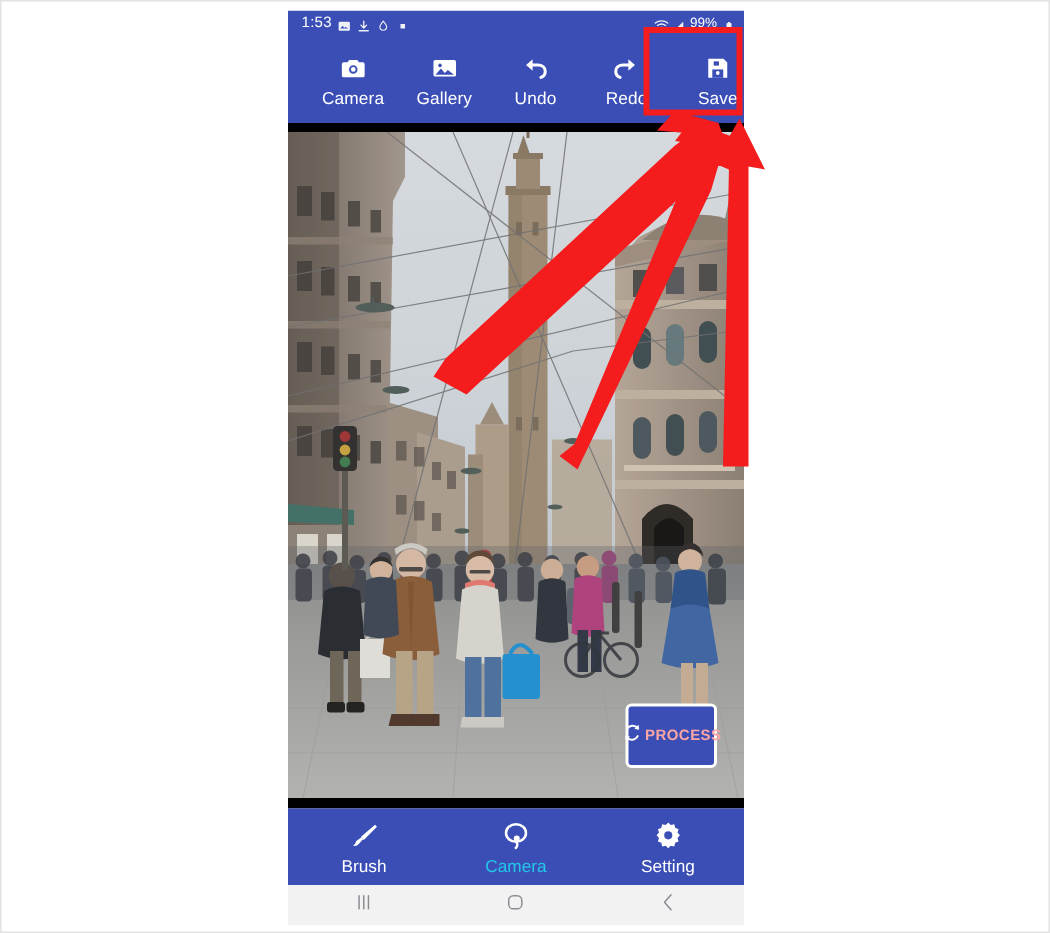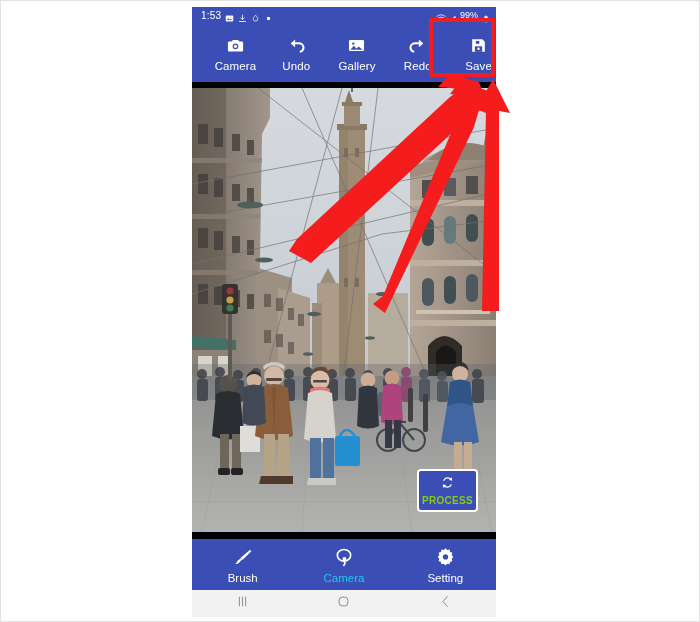--- a/index.html
+++ b/index.html
@@ -159,25 +159,25 @@
   #process-btn {
     position: absolute;
     left: 225px;
     top: 381px;
     width: 61px;
     height: 43px;
     background: #3b4eb6;
     border: 2px solid #ffffff;
     border-radius: 4px;
     display: flex;
-    flex-direction: column;
+    flex-direction: row;
     align-items: center;
     justify-content: center;
     gap: 1px;
-    color: #84cc16;
+    color: #fca5a5;
     box-sizing: border-box;
   }
   #process-btn .plabel {
     font-size: 10px;
     font-weight: bold;
     letter-spacing: .3px;
   }
 
   
   #help-icon {
@@ -275,37 +275,37 @@
             <path d="M4 7h3.2l1.4-2h6.8l1.4 2H20a1.6 1.6 0 011.6 1.6v9.4A1.6 1.6 0 0120 19.6H4A1.6 1.6 0 012.4 18V8.6A1.6 1.6 0 014 7z" fill="#fff"></path>
             <circle cx="12" cy="13" r="3.6" fill="#3b4eb6"></circle>
             <circle cx="12" cy="13" r="2" fill="#fff"></circle>
           </svg>
         </span>
         <span class="tlabel">Camera</span>
       </div>
 
       <div class="tool-btn">
         <span class="ticon">
-          <svg viewBox="0 0 24 24" width="21" height="21">
-            <path d="M7.5 9.5h6.8c3.3 0 5.7 2 5.7 4.9 0 2.3-1.4 3.9-3.3 4.6" stroke="#fff" stroke-width="2.3" fill="none" stroke-linecap="round"></path>
-            <path d="M10.4 5.2L5.4 9.6l5 4.3z" fill="#fff"></path>
-          </svg>
-        </span>
-        <span class="tlabel">Undo</span>
-      </div>
-
-      <div class="tool-btn">
-        <span class="ticon">
           <svg viewBox="0 0 24 24" width="19" height="19">
             <rect x="2.5" y="5" width="19" height="14" rx="1.6" fill="#fff"></rect>
             <circle cx="8" cy="9.6" r="1.5" fill="#3b4eb6"></circle>
             <path d="M4.2 17.4l4.6-5.2 3.2 3.8 2.6-2.6 5.2 4z" fill="#3b4eb6"></path>
           </svg>
         </span>
         <span class="tlabel">Gallery</span>
+      </div>
+
+      <div class="tool-btn">
+        <span class="ticon">
+          <svg viewBox="0 0 24 24" width="21" height="21">
+            <path d="M7.5 9.5h6.8c3.3 0 5.7 2 5.7 4.9 0 2.3-1.4 3.9-3.3 4.6" stroke="#fff" stroke-width="2.3" fill="none" stroke-linecap="round"></path>
+            <path d="M10.4 5.2L5.4 9.6l5 4.3z" fill="#fff"></path>
+          </svg>
+        </span>
+        <span class="tlabel">Undo</span>
       </div>
 
       <div class="tool-btn">
         <span class="ticon">
           <svg viewBox="0 0 24 24" width="21" height="21">
             <path d="M16.5 9.5H9.7C6.4 9.5 4 11.5 4 14.4c0 2.3 1.4 3.9 3.3 4.6" stroke="#fff" stroke-width="2.3" fill="none" stroke-linecap="round"></path>
             <path d="M13.6 5.2l5 4.4-5 4.3z" fill="#fff"></path>
           </svg>
         </span>
         <span class="tlabel">Redo</span>

